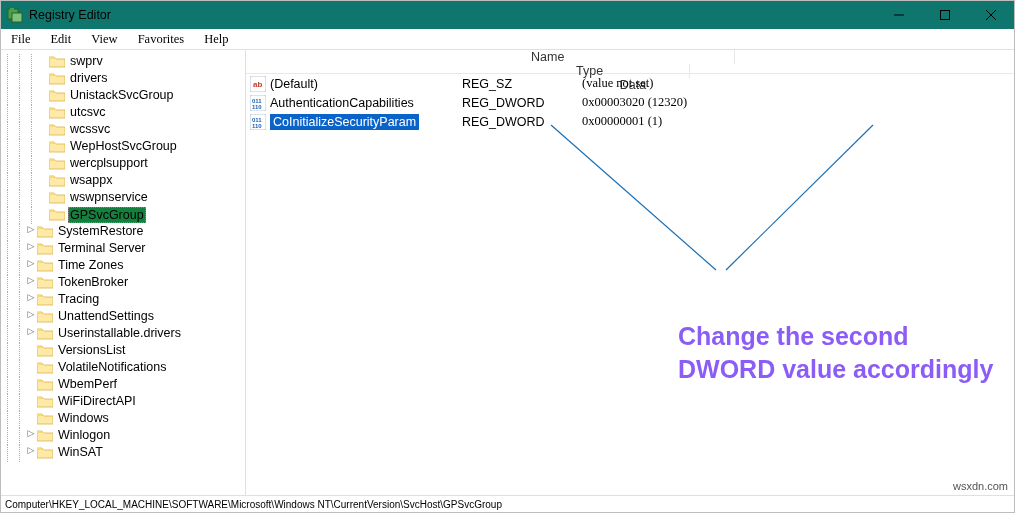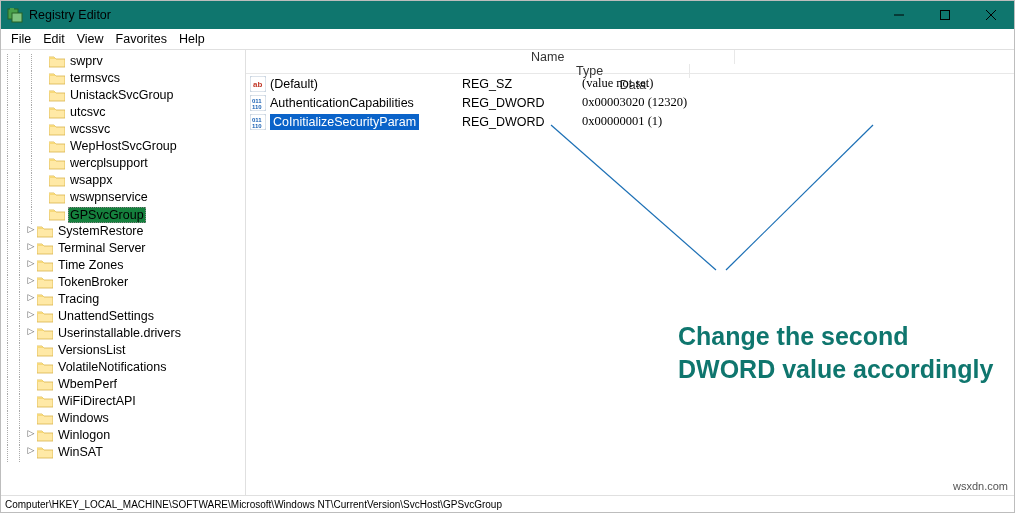--- a/index.html
+++ b/index.html
@@ -6,21 +6,21 @@
     html, body { width: 1015px; height: 513px; font-family: "Segoe UI", Tahoma, sans-serif; font-size: 12.5px; color: #000; background: #fff; overflow: hidden; }
     .window { width: 1015px; height: 513px; border: 1px solid #bdbdbd; display: flex; flex-direction: column; position: relative; }
     
     .titlebar { height: 28px; display: flex; align-items: center; padding-left: 6px; background: #0f766e; }
     .titlebar .app-icon { width: 16px; height: 16px; margin-right: 6px; }
     .titlebar .title { flex: 0 0 auto; font-size: 12.5px; }
     .titlebar .spacer { flex: 1; }
     .titlebar .win-btn { width: 46px; height: 28px; display: flex; align-items: center; justify-content: center; }
     .titlebar .win-btn svg { width: 10px; height: 10px; }
     
-    .menubar { height: 20px; display: flex; align-items: center; padding-left: 4px; gap: 0; }
+    .menubar { height: 20px; display: flex; align-items: center; padding-left: 4px; gap: 8px; font-family: Liberation Serif, serif; }
     .menubar .menu-item { padding: 2px 6px; cursor: default; }
     
     .main { flex: 1; display: flex; border-top: 1px solid #e0e0e0; overflow: hidden; }
     .tree-pane { width: 245px; border-right: 1px solid #e0e0e0; overflow-y: scroll; overflow-x: hidden; padding-top: 4px; }
     .list-pane { flex: 1; position: relative; overflow-y: scroll; }
     
     .tree-row { display: flex; align-items: flex-start; height: 17px; white-space: nowrap; cursor: default; }
     .tree-row.selected .label { background: #15803d; border: 1px dotted #888; padding: 0 1px; }
     .twisty { width: 12px; display: flex; justify-content: center; align-items: center; color: #666; font-size: 9px; }
     .twisty.empty { visibility: hidden; }
@@ -36,21 +36,21 @@
     .list-row { display: flex; height: 19px; align-items: center; }
     .list-row .cell-name { width: 210px; padding-left: 4px; display: flex; align-items: center; gap: 4px; }
     .list-row .cell-type { width: 120px; padding-left: 6px; }
     .list-row .cell-data { flex: 1; padding-left: 6px; font-family: Liberation Serif, serif; }
     .list-row.selected .cell-name .val-label { background: #0a63c9; color: #fff; padding: 1px 3px; }
     .val-icon { width: 16px; height: 16px; flex-shrink: 0; }
     
     .statusbar { height: 17px; border-top: 1px solid #e0e0e0; padding-left: 4px; font-size: 10px; display: flex; align-items: center; }
     
     .annotation { position: absolute; pointer-events: none; }
-    .annotation-text { position: absolute; left: 432px; top: 270px; font-family: "Segoe UI", Arial, sans-serif; font-weight: 700; font-size: 25px; color: #0f766e; line-height: 1.3; width: 320px; }
+    .annotation-text { position: absolute; left: 432px; top: 270px; font-family: "Segoe UI", Arial, sans-serif; font-weight: 700; font-size: 25px; color: #8b5cf6; line-height: 1.3; width: 320px; }
     .watermark { position: absolute; right: 6px; bottom: 20px; font-size: 11px; color: #555; }
     
   </style>
 </head>
 <body>
 
 <div class="window">
 
   <div class="titlebar">
     <span class="app-icon">
@@ -102,21 +102,21 @@
           <span class="label">swprv</span>
         </div>
         <div class="tree-row">
           <span class="dots"></span>
           <span class="dots"></span>
           <span class="dots"></span>
           <span class="twisty empty"></span>
           <span class="folder-icon"><svg width="16" height="14" viewBox="0 0 16 14">
               <use href="#folder-glyph"></use>
             </svg></span>
-          <span class="label">termsvcs</span>
+          <span class="label">drivers</span>
         </div>
         <div class="tree-row">
           <span class="dots"></span>
           <span class="dots"></span>
           <span class="dots"></span>
           <span class="twisty empty"></span>
           <span class="folder-icon"><svg width="16" height="14" viewBox="0 0 16 14">
               <use href="#folder-glyph"></use>
             </svg></span>
           <span class="label">UnistackSvcGroup</span>

